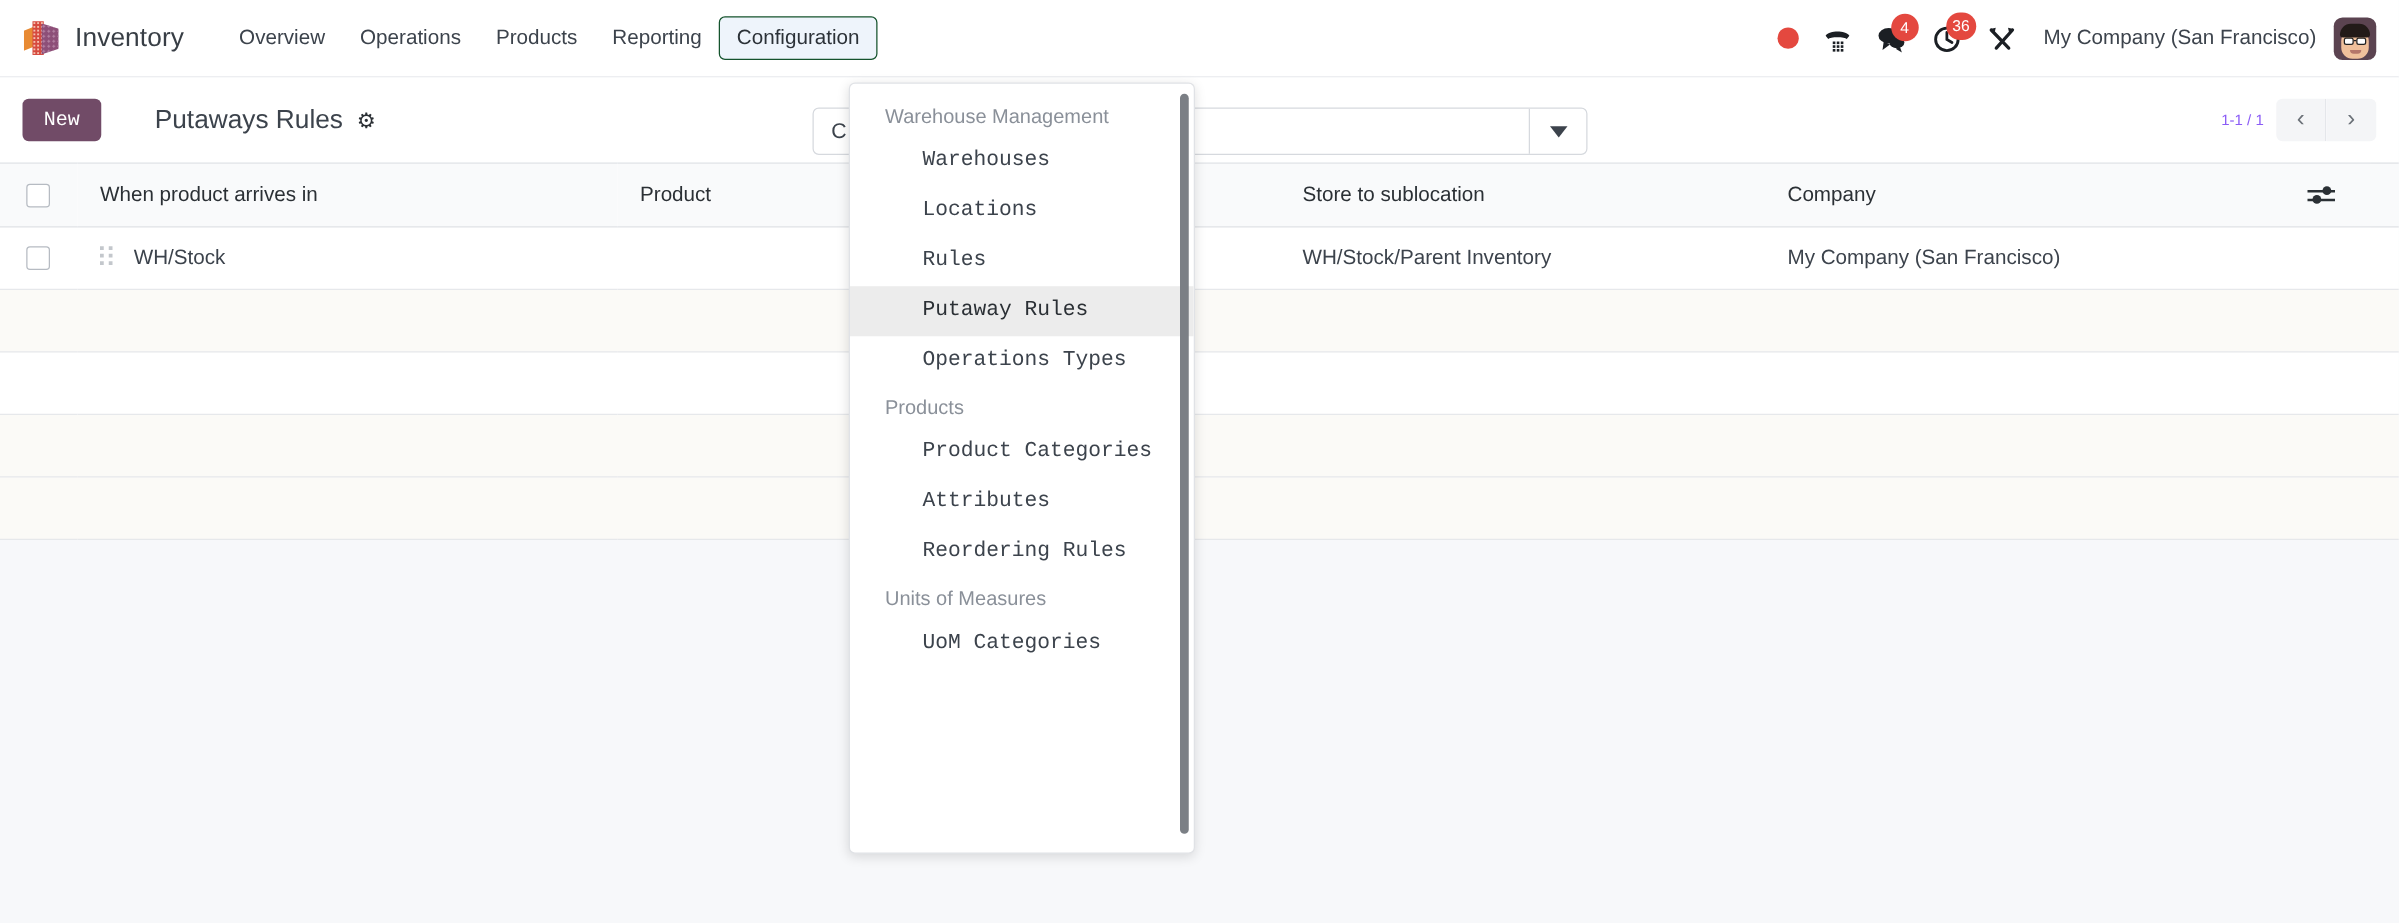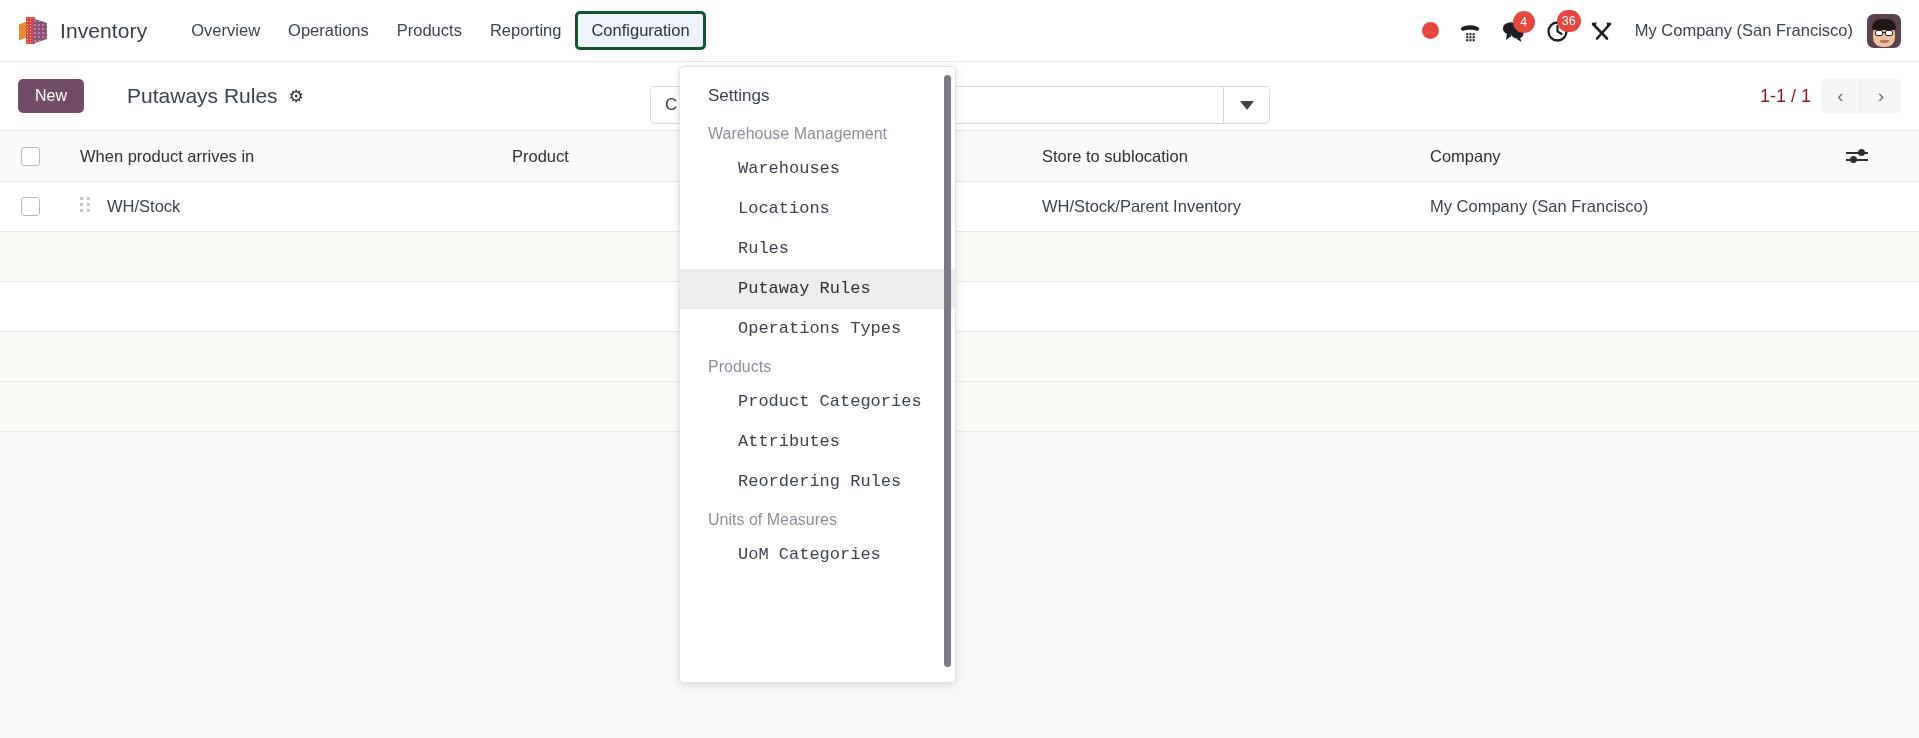--- a/index.html
+++ b/index.html
@@ -71,21 +71,21 @@
     font-size: 16.5px;
     color: #3c434c;
     padding: 7px 13px;
     border-radius: 5px;
     white-space: nowrap;
     cursor: pointer;
     border: 1px solid transparent;
   }
   .nav-item.active {
     background: #eef4fb;
-    border: 3px solid #14532d;
+    border: 1px solid #14532d;
     color: #2c3238;
   }
   .nav-spacer { flex: 1 1 auto; }
 
   .sys-icons {
     display: flex;
     align-items: center;
     gap: 18px;
     margin-right: 20px;
   }
@@ -141,21 +141,21 @@
   }
   .btn-new {
     background: #714b67;
     color: #ffffff;
     font-size: 16px;
     border: none;
     border-radius: 5px;
     padding: 8px 17px;
     cursor: pointer;
     margin-right: 14px;
-    font-family: Liberation Sans, sans-serif;
+    font-family: Liberation Mono, monospace;
   }
   .breadcrumb-title {
     font-size: 21px;
     color: #3c434c;
     white-space: nowrap;
     margin-left: 29px;
   }
   .gear-icon {
     margin-left: 11px;
     font-size: 17px;
@@ -195,21 +195,21 @@
     border-left: 7px solid transparent;
     border-right: 7px solid transparent;
     border-top: 9px solid #3c434c;
   }
 
   .pager {
     display: flex;
     align-items: center;
     gap: 10px;
   }
-  .pager-count { font-size: 18px; color: #7f1d1d; white-space: nowrap; }
+  .pager-count { font-size: 12px; color: #8b5cf6; white-space: nowrap; }
   .pager-btns { display: flex; }
   .pager-btn {
     width: 40px; height: 34px;
     background: #f4f5f7;
     display: flex; align-items: center; justify-content: center;
     cursor: pointer;
     color: #6b7178;
     font-size: 19px;
     border: none;
     font-family: "Liberation Sans", sans-serif;
@@ -505,21 +505,20 @@
       </tr>
       <tr class="empty-row alt">
         <td colspan="6"></td>
       </tr>
     </tbody>
   </table>
 </div>
 
 <div class="dropdown">
   <div class="dd-inner">
-    <div class="dd-item">Settings</div>
     <div class="dd-section">Warehouse Management</div>
     <div class="dd-item sub">Warehouses</div>
     <div class="dd-item sub">Locations</div>
     <div class="dd-item sub">Rules</div>
     <div class="dd-item sub selected">Putaway Rules</div>
     <div class="dd-item sub">Operations Types</div>
     <div class="dd-section">Products</div>
     <div class="dd-item sub">Product Categories</div>
     <div class="dd-item sub">Attributes</div>
     <div class="dd-item sub">Reordering Rules</div>

